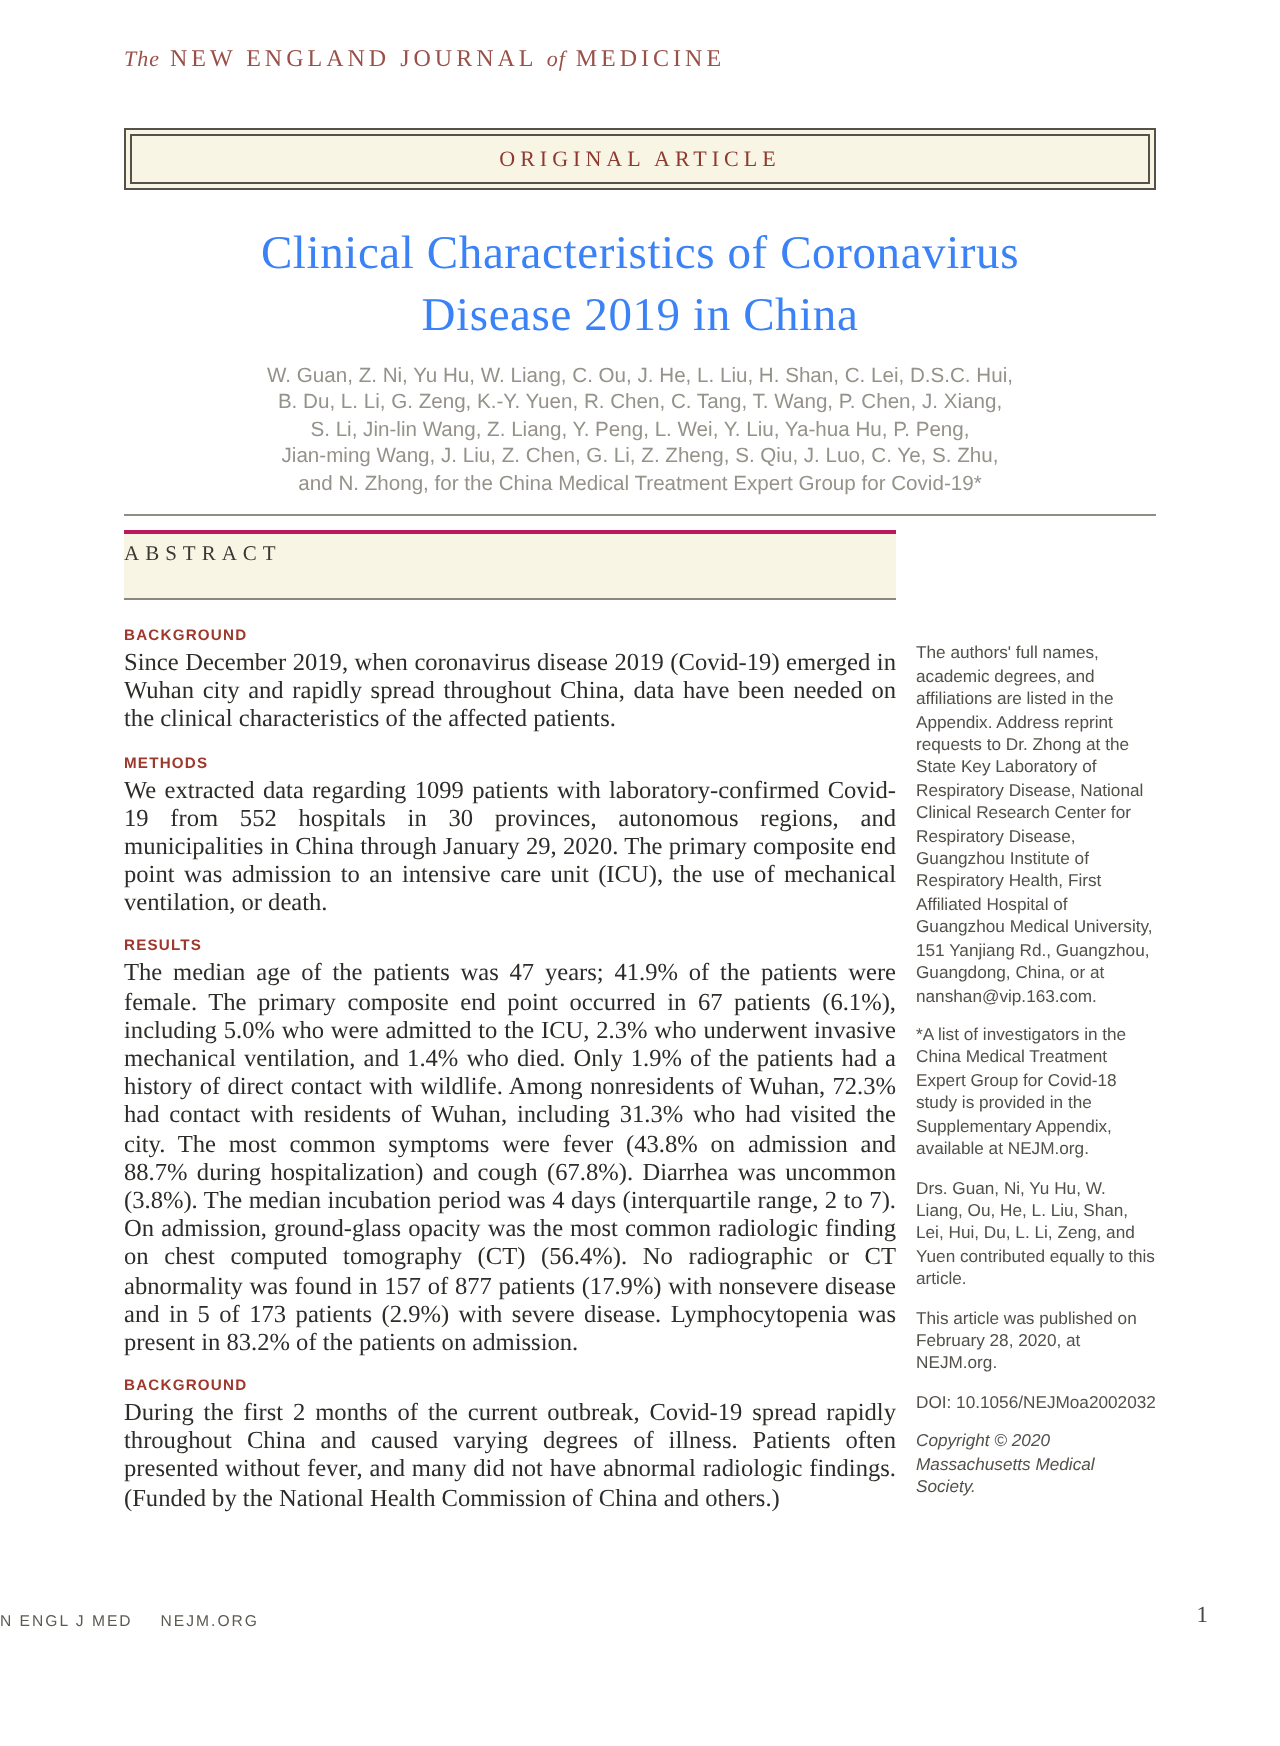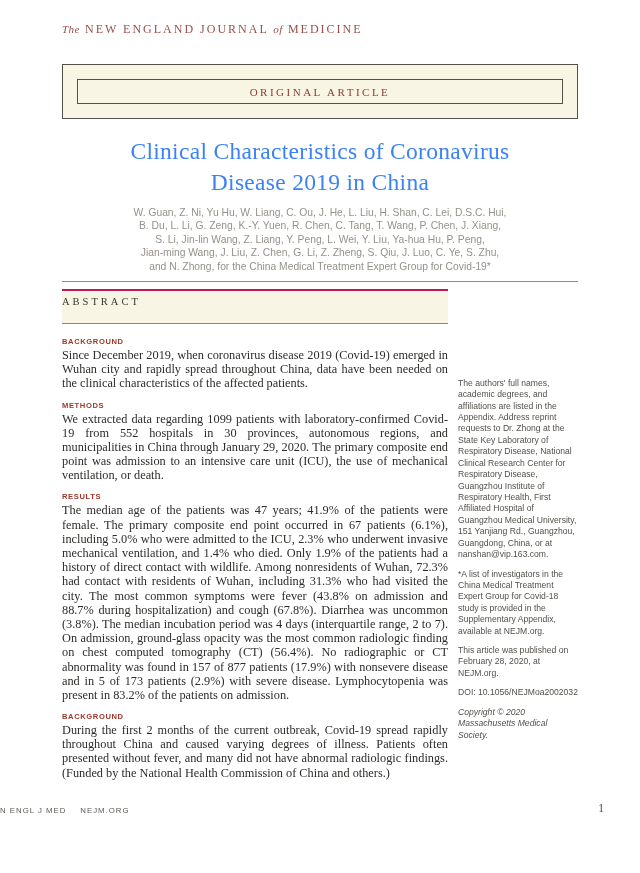--- a/index.html
+++ b/index.html
@@ -23,21 +23,21 @@
     white-space:nowrap;
   }
   .masthead .it{font-style:italic;letter-spacing:0.5px;font-size:11px;}
   .masthead .caps{font-weight:400;}
 
   
   .type-box-outer{
     margin-top:27px;
     border:1px solid #55504a;
     background:#f9f5e4;
-    padding:14px;
+    padding:2px;
   }
   .type-box-inner{
     border:1px solid #55504a;
     background:#f9f5e4;
     text-align:center;
     padding:6px 0 5px 0;
     color:#8e3a30;
     font-size:11px;
     letter-spacing:2.5px;
   }
@@ -189,20 +189,21 @@
         </div>
         <div class="section">
           <div class="section-label">BACKGROUND</div>
           <p class="section-text">During the first 2 months of the current outbreak, Covid-19 spread rapidly throughout China and caused varying degrees of illness. Patients often presented without fever, and many did not have abnormal radiologic findings. (Funded by the National Health Commission of China and others.)</p>
         </div>
       </div>
 
       <aside class="side-col">
         <p>The authors' full names, academic degrees, and affiliations are listed in the Appendix. Address reprint requests to Dr. Zhong at the State Key Laboratory of Respiratory Disease, National Clinical Research Center for Respiratory Disease, Guangzhou Institute of Respiratory Health, First Affiliated Hospital of Guangzhou Medical University, 151 Yanjiang Rd., Guangzhou, Guangdong, China, or at nanshan@vip.163.com.</p>
         <p>*A list of investigators in the China Medical Treatment Expert Group for Covid-18 study is provided in the Supplementary Appendix, available at NEJM.org.</p>
+        <p>Drs. Guan, Ni, Yu Hu, W. Liang, Ou, He, L. Liu, Shan, Lei, Hui, Du, L. Li, Zeng, and Yuen contributed equally to this article.</p>
         <p>This article was published on February 28, 2020, at NEJM.org.</p>
         <p>DOI: 10.1056/NEJMoa2002032</p>
         <p class="copyright">Copyright © 2020 Massachusetts Medical Society.</p>
       </aside>
 
     </div>
   </div>
 
   <div class="footer">
     <span>N ENGL J MED</span><span class="sep"></span><span>NEJM.ORG</span>

